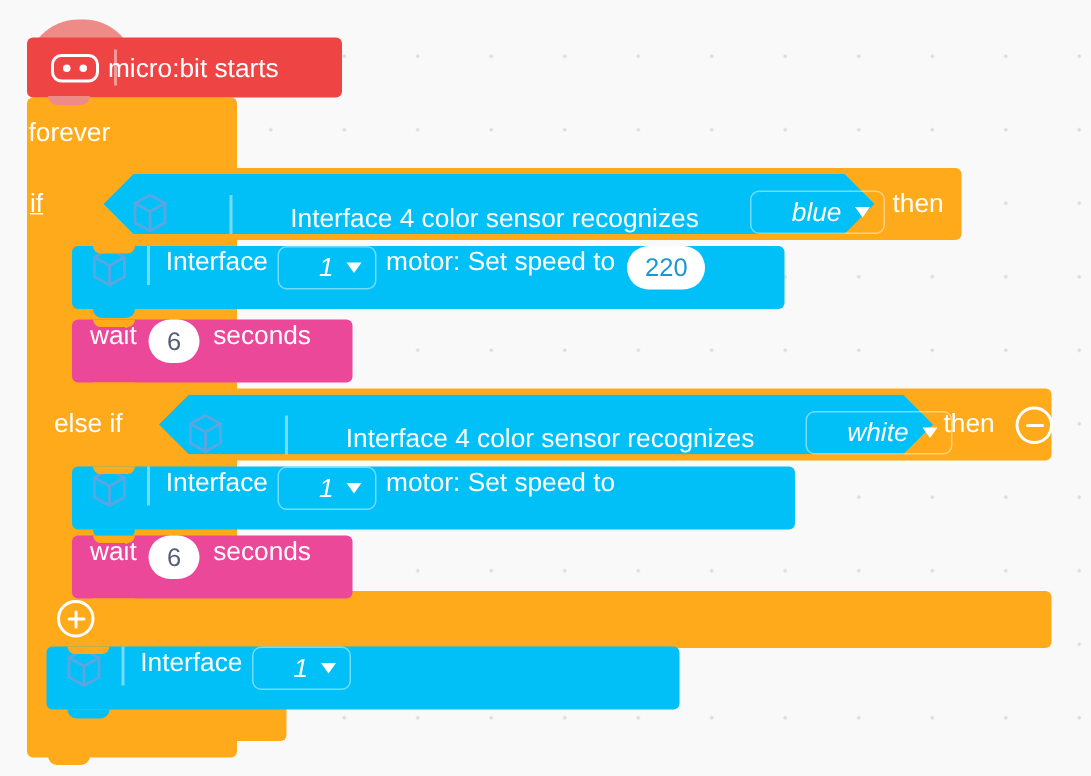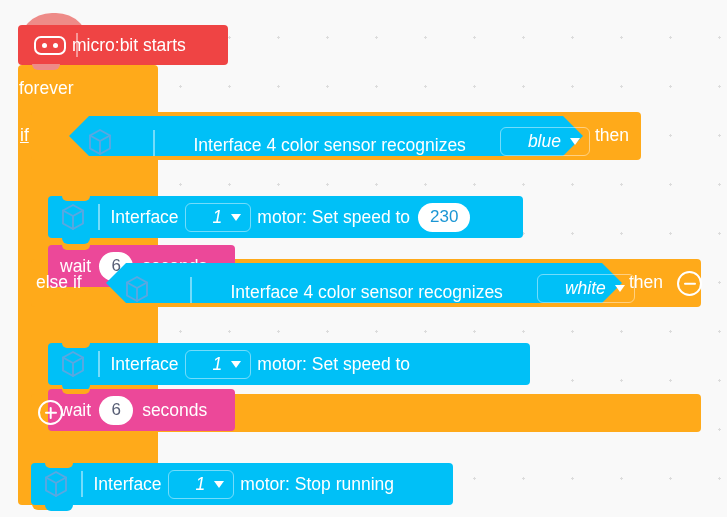--- a/index.html
+++ b/index.html
@@ -167,26 +167,25 @@
     color: #fff; font-size: 17.5px;
     white-space: nowrap;
     gap: 28px;
   }
 
   
   .stackblk {
     position: absolute;
     background: #00c0f7;
     border-radius: 4px;
-    display: flex; align-items: center;
+    display: flex; 
     color: #fff; font-size: 17.5px;
     z-index: 5;
     white-space: nowrap;
     height: 42px;
-    margin-top: 32px;
   }
   .stackblk::before {
     content: "";
     position: absolute;
     top: 0; left: 14px;
     width: 28px; height: 5px;
     background: #ffaa1a;
     border-radius: 0 0 6px 6px;
   }
   .stackblk::after {
@@ -370,21 +369,21 @@
         <path d="M13 13 L13 26"></path>
       </g>
     </svg>
     <span class="sep"></span>
     <span class="txt">Interface</span>
     <span class="dd">
       <span class="txt">1</span>
       <span class="caret"></span>
     </span>
     <span class="txt">motor: Set speed to</span>
-    <span class="pill">230</span>
+    <span class="pill">220</span>
   </div>
 
   <div class="stackblk orange" style="left:48px; top:213px; width:175px; padding-left:12px;">
     <span class="txt">wait</span>
     <span class="pill gray">6</span>
     <span class="txt" style="margin-left:9px;">seconds</span>
   </div>
 
   <div class="stackblk" style="left:48px; top:311px; width:470px; padding-left:12px;">
     <svg class="cube" viewBox="0 0 26 28">
@@ -416,16 +415,15 @@
         <path d="M3 7.5 L13 13 L23 7.5"></path>
         <path d="M13 13 L13 26"></path>
       </g>
     </svg>
     <span class="sep"></span>
     <span class="txt">Interface</span>
     <span class="dd">
       <span class="txt">1</span>
       <span class="caret"></span>
     </span>
-    <span class="txt">motor: Stop running</span>
   </div>
 
 </div>
 
 </body></html>

